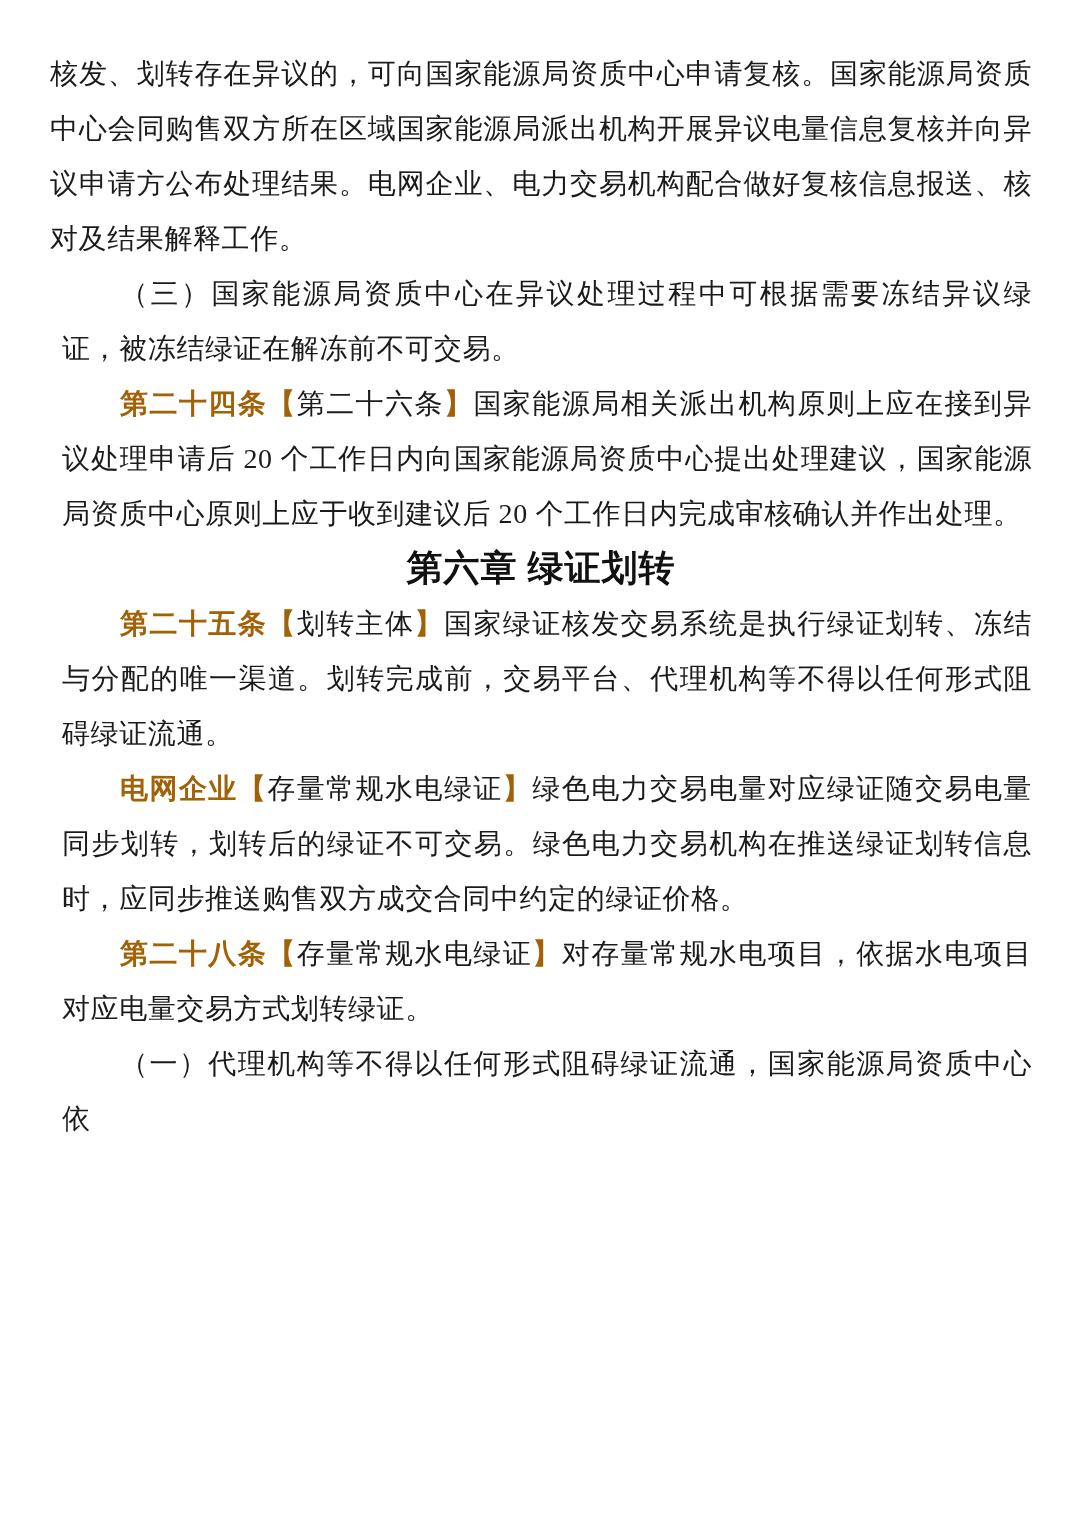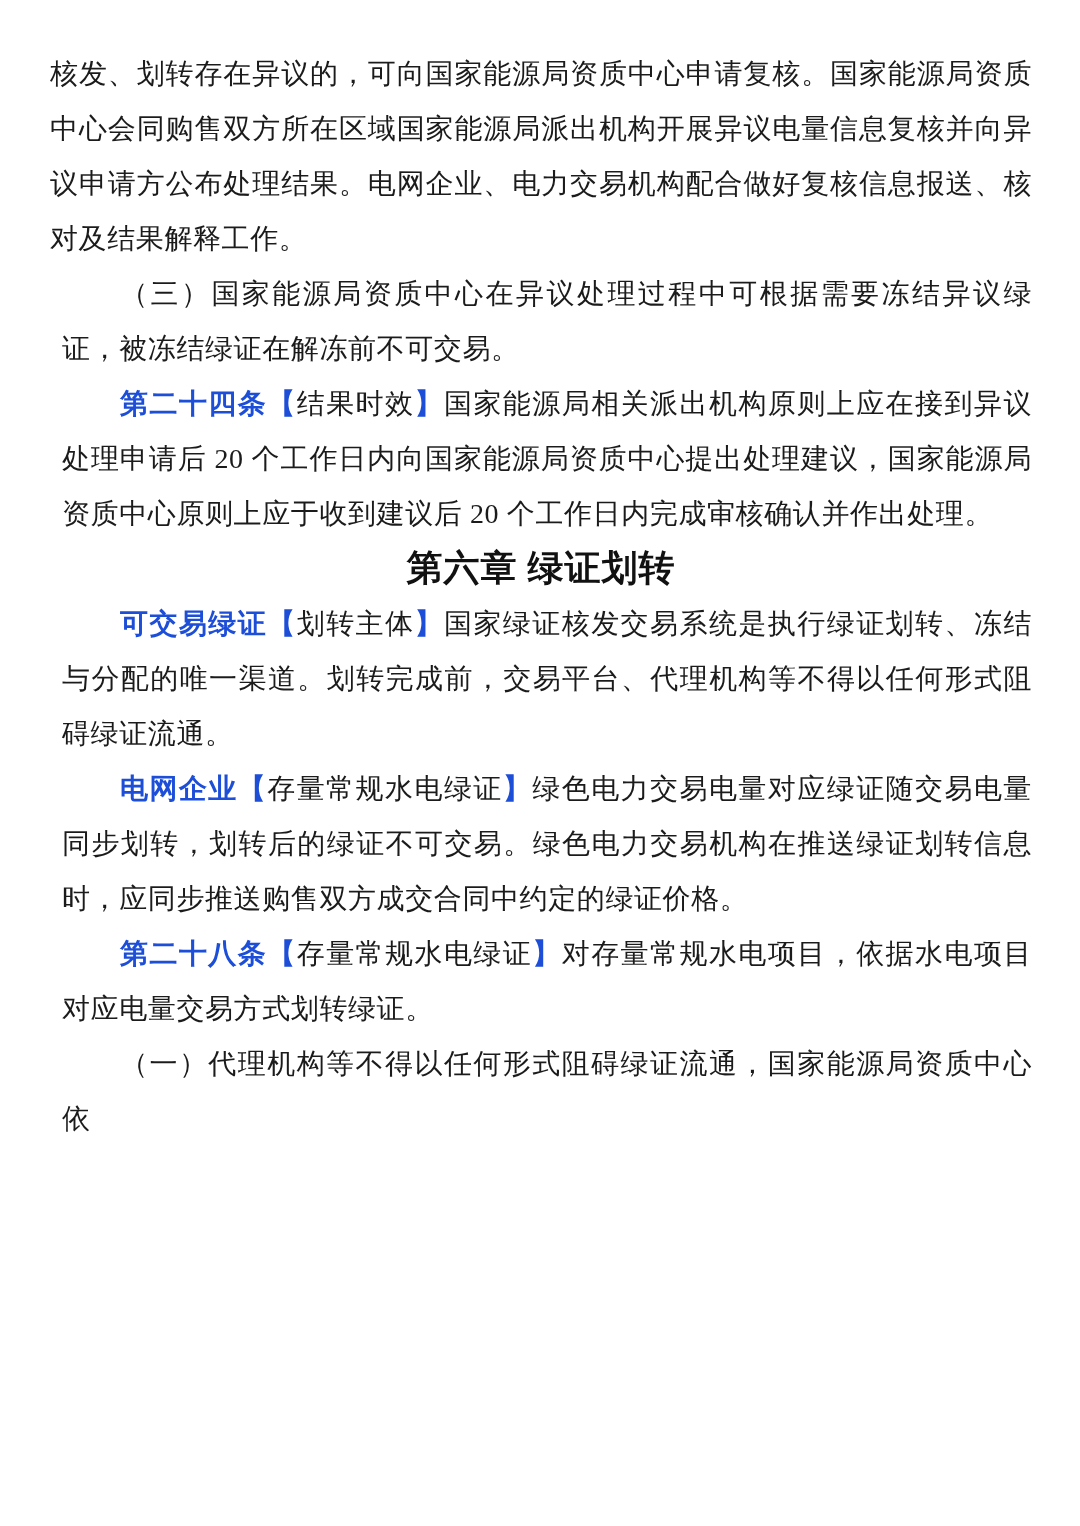--- a/index.html
+++ b/index.html
@@ -28,21 +28,21 @@
   }
   .para.indent { text-indent: 58px; margin-left: 12px; }
   .chapter {
     font-size: 36px;
     line-height: 55px;
     font-weight: bold;
     text-align: center;
     letter-spacing: 1px;
     color: #111111;
   }
-  .b { font-weight: bold; color: #1d4ed8; }
+  .b { font-weight: bold; color: #a16207; }
   .art-title { font-weight: normal; }
   .footer {
     position: absolute;
     top: 1388px;
     left: 0;
     width: 100%;
     text-align: center;
     font-size: 27px;
     line-height: 40px;
     color: #26292e;
@@ -52,25 +52,25 @@
 </head>
 <body>
 
 <div class="page">
   <div class="content">
 
     <p class="para">核发、划转存在异议的，可向国家能源局资质中心申请复核。国家能源局资质中心会同购售双方所在区域国家能源局派出机构开展异议电量信息复核并向异议申请方公布处理结果。电网企业、电力交易机构配合做好复核信息报送、核对及结果解释工作。</p>
 
     <p class="para indent">（三）国家能源局资质中心在异议处理过程中可根据需要冻结异议绿证，被冻结绿证在解冻前不可交易。</p>
 
-    <p class="para indent"><span class="b">第二十四条</span><span class="b">【</span><span class="art-title">结果时效</span><span class="b">】</span><span>国家能源局相关派出机构原则上应在接到异议处理申请后 20 个工作日内向国家能源局资质中心提出处理建议，国家能源局资质中心原则上应于收到建议后 20 个工作日内完成审核确认并作出处理。</span></p>
+    <p class="para indent"><span class="b">第二十四条</span><span class="b">【</span><span class="art-title">第二十六条</span><span class="b">】</span><span>国家能源局相关派出机构原则上应在接到异议处理申请后 20 个工作日内向国家能源局资质中心提出处理建议，国家能源局资质中心原则上应于收到建议后 20 个工作日内完成审核确认并作出处理。</span></p>
 
     <p class="chapter">第六章 绿证划转</p>
 
-    <p class="para indent"><span class="b">可交易绿证</span><span class="b">【</span><span class="art-title">划转主体</span><span class="b">】</span><span>国家绿证核发交易系统是执行绿证划转、冻结与分配的唯一渠道。划转完成前，交易平台、代理机构等不得以任何形式阻碍绿证流通。</span></p>
+    <p class="para indent"><span class="b">第二十五条</span><span class="b">【</span><span class="art-title">划转主体</span><span class="b">】</span><span>国家绿证核发交易系统是执行绿证划转、冻结与分配的唯一渠道。划转完成前，交易平台、代理机构等不得以任何形式阻碍绿证流通。</span></p>
 
 
     <p class="para indent"><span class="b">电网企业</span><span class="b">【</span><span class="art-title">存量常规水电绿证</span><span class="b">】</span><span>绿色电力交易电量对应绿证随交易电量同步划转，划转后的绿证不可交易。绿色电力交易机构在推送绿证划转信息时，应同步推送购售双方成交合同中约定的绿证价格。</span></p>
 
     <p class="para indent"><span class="b">第二十八条</span><span class="b">【</span><span class="art-title">存量常规水电绿证</span><span class="b">】</span><span>对存量常规水电项目，依据水电项目对应电量交易方式划转绿证。</span></p>
 
     <p class="para indent">（一）代理机构等不得以任何形式阻碍绿证流通，国家能源局资质中心依</p>
 
   </div>
 

